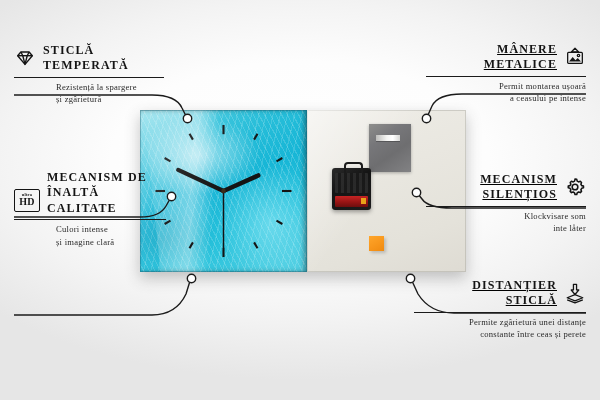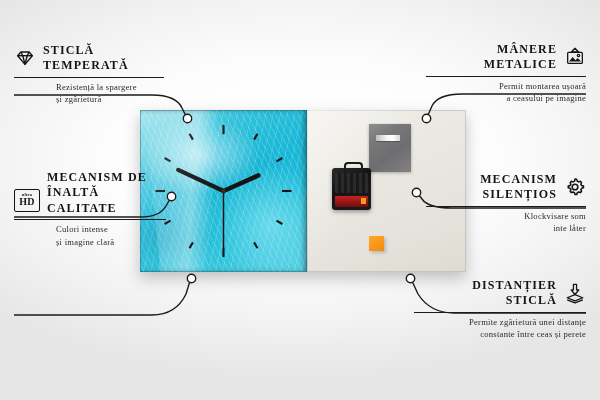--- a/index.html
+++ b/index.html
@@ -89,21 +89,21 @@
   
   .callout{position:absolute;}
   .ctitle{display:flex;align-items:center;gap:7px;}
   .ctitle .words{font-size:12px;letter-spacing:1.1px;font-weight:bold;color:#141414;line-height:1.28;}
   .ico{flex:0 0 auto;width:22px;height:22px;color:#141414;}
   .ico svg{display:block;width:100%;height:100%;}
   .rule{height:0;border-top:1px solid #1b1b1b;margin:3px 0 3px;}
   .csub{font-size:8.6px;color:#2a2a2a;line-height:1.45;letter-spacing:.25px;margin-left:42px;}
   .L{text-align:left;}
   .R{text-align:right;}
-  .R .ctitle{justify-content:flex-end;}
+  .R .ctitle{justify-content:flex-end;text-decoration:underline;}
   .hdbox{display:inline-flex;flex-direction:column;align-items:center;justify-content:center;
     border:1.6px solid #141414;border-radius:2px;width:24px;height:21px;line-height:1;}
   .hdbox .u{font-size:4.4px;letter-spacing:.2px;font-weight:bold;}
   .hdbox .h{font-size:10px;font-weight:bold;letter-spacing:.3px;}
   
   #wires{position:absolute;left:0;top:0;width:600px;height:400px;pointer-events:none;}
 </style>
 </head>
 <body>
 
@@ -226,21 +226,21 @@
         <svg viewBox="0 0 24 24" fill="none" stroke="currentColor" stroke-width="1.4" stroke-linejoin="round">
           <path d="M12 2.5 L8 6.5 H16 Z" stroke-linecap="round"></path>
           <rect x="4" y="7" width="16" height="12" rx="1"></rect>
           <path d="M5.5 17 L9.5 12 L12.5 15.5 L15 13 L18.5 17 Z" fill="currentColor" stroke="none"></path>
           <circle cx="15.8" cy="10.4" r="1.3"></circle>
         </svg>
       </span>
     </div>
     <div class="rule"></div>
     <div class="csub">
-      <span>Permit montarea ușoară</span><br><span>a ceasului pe imagine</span>
+      <span>Permit montarea ușoară</span><br><span>a ceasului pe intense</span>
     </div>
   </div>
 
   <div class="callout R" style="right:14px;top:172px;width:160px;">
     <div class="ctitle">
       <span class="words">
         <span>MECANISM</span><br><span>SILENȚIOS</span>
       </span>
       <span class="ico">
         <svg viewBox="0 0 24 24" fill="none" stroke="currentColor" stroke-width="1.7" stroke-linejoin="round">

